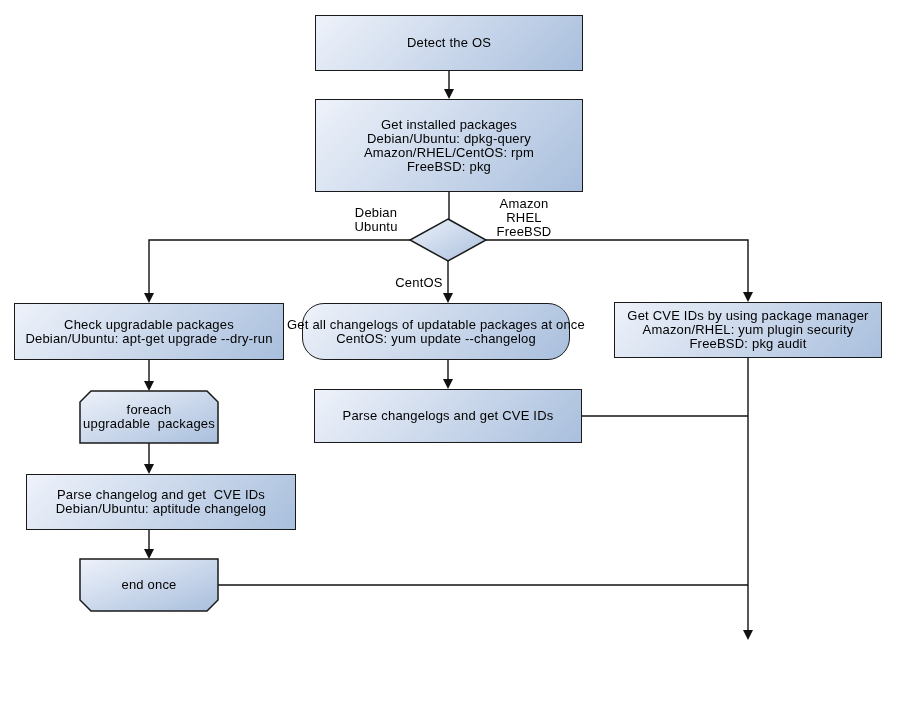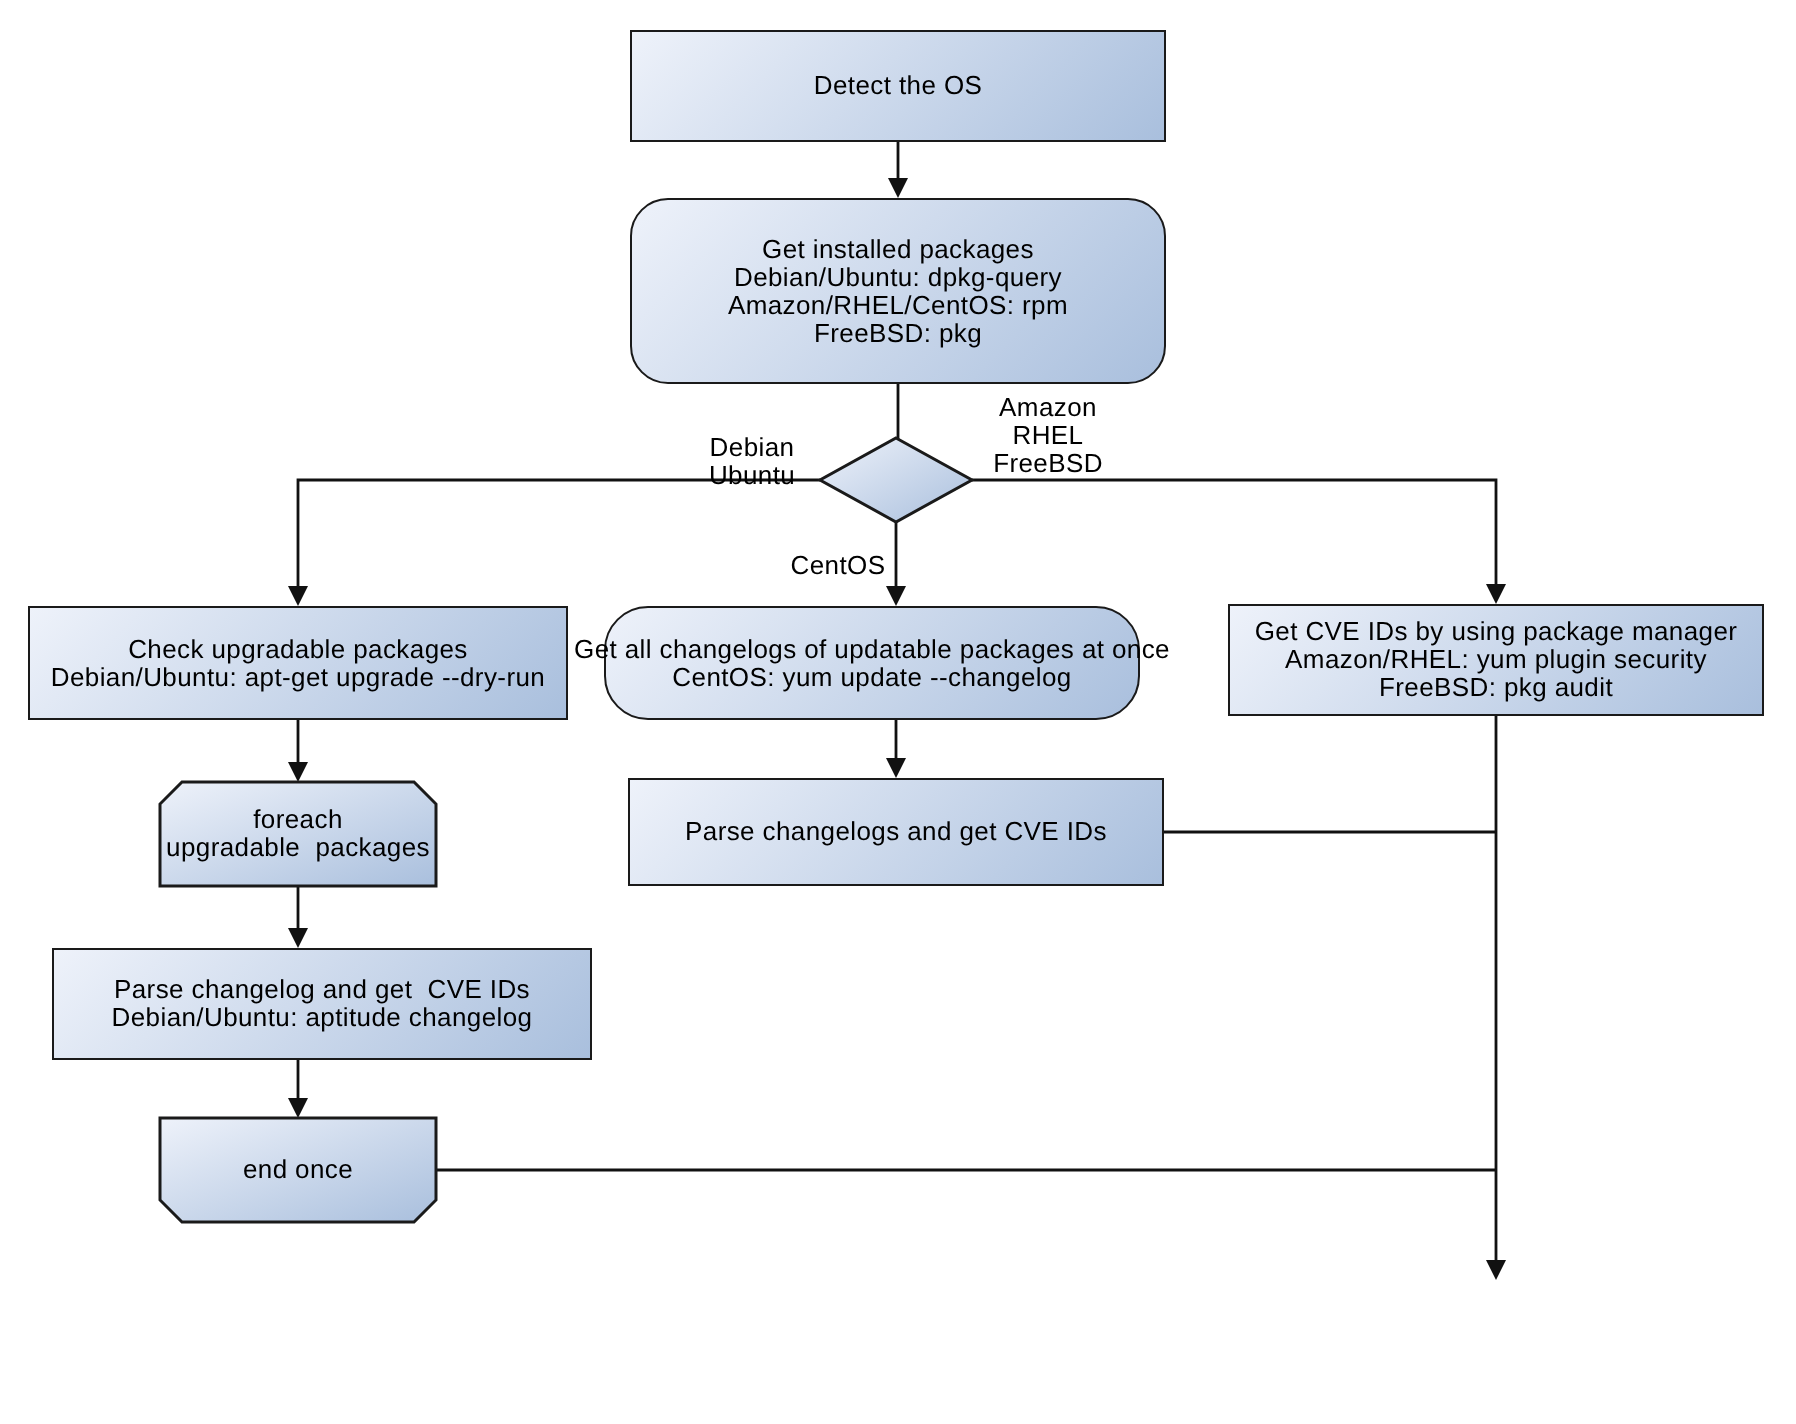--- a/index.html
+++ b/index.html
@@ -104,21 +104,21 @@
       <polygon class="ahead" points="743,630 753,630 748,640"></polygon>
     </g>
 
     <polygon class="poly" points="448,219 486,240 448,261 410,240"></polygon>
     <polygon class="poly" points="91,391 207,391 218,402 218,443 80,443 80,402"></polygon>
     <polygon class="poly" points="80,559 218,559 218,600 207,611 91,611 80,600"></polygon>
   </svg>
 
   <div class="node" style="left:315px; top:15px;  width:268px; height:56px;">Detect the OS</div>
 
-  <div class="node" style="left:315px; top:99px;  width:268px; height:93px;border-radius:19px;">Get installed packages
+  <div class="node" style="left:315px; top:99px;  width:268px; height:93px;">Get installed packages
 Debian/Ubuntu: dpkg-query
 Amazon/RHEL/CentOS: rpm
 FreeBSD: pkg</div>
 
   <div class="node" style="left:14px;  top:303px; width:270px; height:57px;">Check upgradable packages
 Debian/Ubuntu: apt-get upgrade --dry-run</div>
 
   <div class="node" style="left:14px;  top:474px; width:270px; height:56px;margin-left:12px;">Parse changelog and get  CVE IDs
 Debian/Ubuntu: aptitude changelog</div>
 
@@ -130,21 +130,21 @@
   <div class="node" style="left:614px; top:302px; width:268px; height:56px;">Get CVE IDs by using package manager
 Amazon/RHEL: yum plugin security
 FreeBSD: pkg audit</div>
 
 
   <div class="shape-text" style="left:80px; top:391px; width:138px; height:52px;">foreach
 upgradable  packages</div>
 
   <div class="shape-text" style="left:80px; top:559px; width:138px; height:52px;">end once</div>
 
-  <div class="edge-label" style="left:376px; top:231px;">Debian
+  <div class="edge-label" style="left:376px; top:220px;">Debian
 Ubuntu</div>
 
   <div class="edge-label" style="left:524px; top:218px;">Amazon
 RHEL
 FreeBSD</div>
 
   <div class="edge-label" style="left:419px; top:283px;">CentOS</div>
 
 </div>
 

